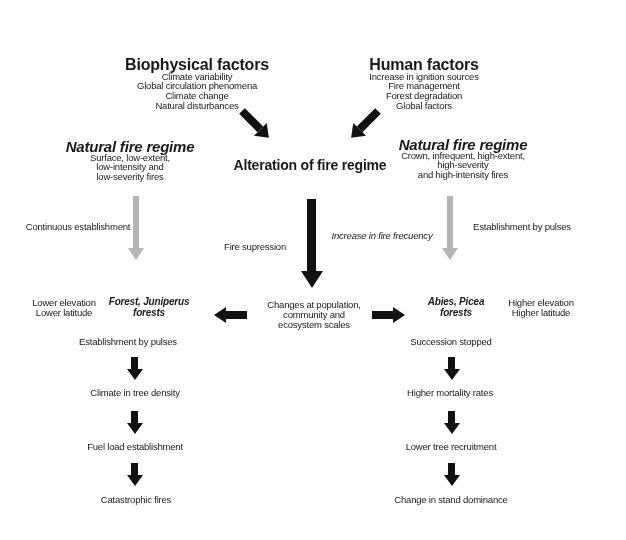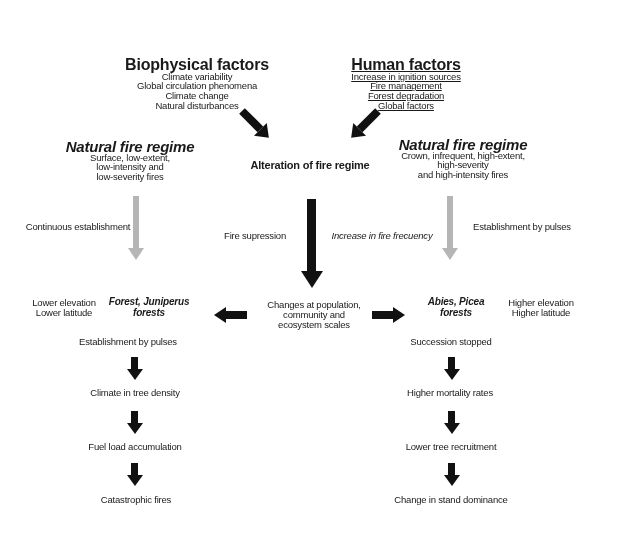--- a/index.html
+++ b/index.html
@@ -13,21 +13,21 @@
     background:var(--background,#fff); overflow:hidden;
   }
   .tb {
     position:absolute; transform:translateX(-50%);
     text-align:center; font-size:9.5px; line-height:9.8px;
     letter-spacing:-0.2px; color:var(--text,#1a1a1a); white-space:nowrap;
   }
   .tb .t  { font-weight:bold; font-size:16px; line-height:12.5px; letter-spacing:-0.2px; }
   .tb .ti { font-weight:bold; font-style:italic; font-size:15px; line-height:10.5px; }
   .tb.bi  { font-weight:bold; font-style:italic; font-size:10px; line-height:10.5px; }
-  .tb.big { font-weight:bold; font-size:11px; }
+  .tb.big { font-weight:bold; font-size:14px; }
   
   .arr { position:absolute; display:flex; align-items:center; transform-origin:left center; }
   .arr.black { color:var(--arrow-black,#111); }
   .arr.gray  { color:var(--arrow-gray,#b5b5b5); }
   .arr .sh { background:currentColor; }
   .arr .hd { width:0; height:0; border-top-style:solid; border-bottom-style:solid;
              border-top-color:transparent; border-bottom-color:transparent;
              border-left-style:solid; border-left-color:currentColor; }
 </style>
 </head>
@@ -36,21 +36,21 @@
 <div id="canvas">
 
   <div class="tb" style="left:197px; top:59px;">
     <div class="t">Biophysical factors</div>
     <div>Climate variability</div>
     <div>Global circulation phenomena</div>
     <div>Climate change</div>
     <div>Natural disturbances</div>
   </div>
 
-  <div class="tb" style="left:406px; top:59px;text-decoration:underline;">
+  <div class="tb" style="left:424px; top:59px;">
     <div class="t">Human factors</div>
     <div>Increase in ignition sources</div>
     <div>Fire management</div>
     <div>Forest degradation</div>
     <div>Global factors</div>
   </div>
 
   <div class="arr black" style="left:242px; top:102px; transform:rotate(45deg); height:18px;">
     <div class="sh" style="width:26px; height:8px;"></div>
     <div class="hd" style="border-top-width:9px; border-bottom-width:9px; border-left-width:12px;"></div>
@@ -85,21 +85,21 @@
     <div class="hd" style="border-top-width:8px; border-bottom-width:8px; border-left-width:12px;"></div>
   </div>
 
   <div class="arr black" style="left:312px; top:188px; transform:rotate(90deg); height:22px;">
     <div class="sh" style="width:72px; height:9px;"></div>
     <div class="hd" style="border-top-width:11px; border-bottom-width:11px; border-left-width:17px;"></div>
   </div>
 
   <div class="tb" style="left:78px; top:222px;">Continuous establishment</div>
   <div class="tb" style="left:522px; top:222px;">Establishment by pulses</div>
-  <div class="tb" style="left:255px; top:231px;">Fire supression</div>
+  <div class="tb" style="left:255px; top:242px;">Fire supression</div>
   <div class="tb" style="left:382px; top:231px;font-style:italic;">Increase in fire frecuency</div>
 
   <div class="tb" style="left:64px; top:298px;">
     <div>Lower elevation</div>
     <div>Lower latitude</div>
   </div>
 
   <div class="tb bi" style="left:149px; top:297px;">
     <div>Forest, Juniperus</div>
     <div>forests</div>
@@ -134,21 +134,21 @@
   <div class="tb" style="left:128px; top:337px;">Establishment by pulses</div>
   <div class="arr black" style="left:135px; top:349px; transform:rotate(90deg); height:16px;">
     <div class="sh" style="width:12px; height:7px;"></div>
     <div class="hd" style="border-top-width:8px; border-bottom-width:8px; border-left-width:11px;"></div>
   </div>
   <div class="tb" style="left:135px; top:388px;">Climate in tree density</div>
   <div class="arr black" style="left:135px; top:403px; transform:rotate(90deg); height:16px;">
     <div class="sh" style="width:12px; height:7px;"></div>
     <div class="hd" style="border-top-width:8px; border-bottom-width:8px; border-left-width:11px;"></div>
   </div>
-  <div class="tb" style="left:135px; top:442px;">Fuel load accumulation</div>
+  <div class="tb" style="left:135px; top:442px;">Fuel load establishment</div>
   <div class="arr black" style="left:135px; top:455px; transform:rotate(90deg); height:16px;">
     <div class="sh" style="width:12px; height:7px;"></div>
     <div class="hd" style="border-top-width:8px; border-bottom-width:8px; border-left-width:11px;"></div>
   </div>
   <div class="tb" style="left:136px; top:495px;">Catastrophic fires</div>
 
   <div class="tb" style="left:451px; top:337px;">Succession stopped</div>
   <div class="arr black" style="left:452px; top:349px; transform:rotate(90deg); height:16px;">
     <div class="sh" style="width:12px; height:7px;"></div>
     <div class="hd" style="border-top-width:8px; border-bottom-width:8px; border-left-width:11px;"></div>

